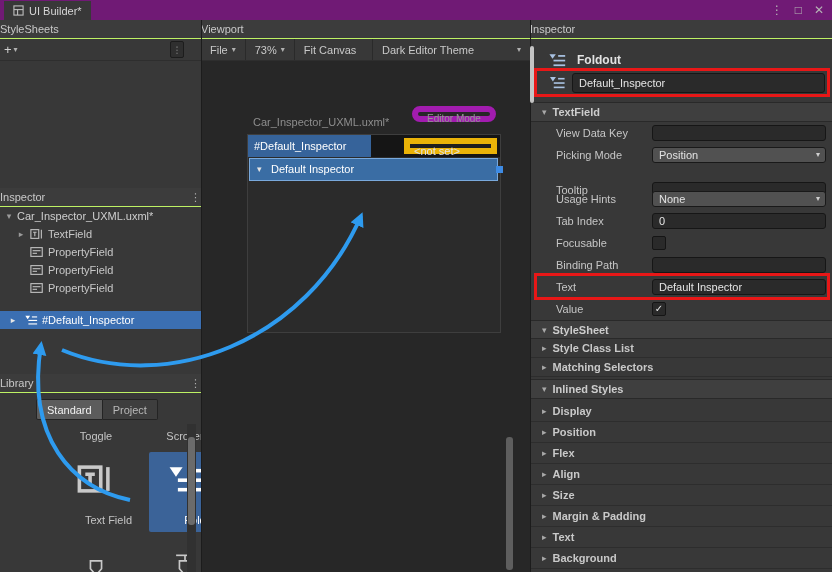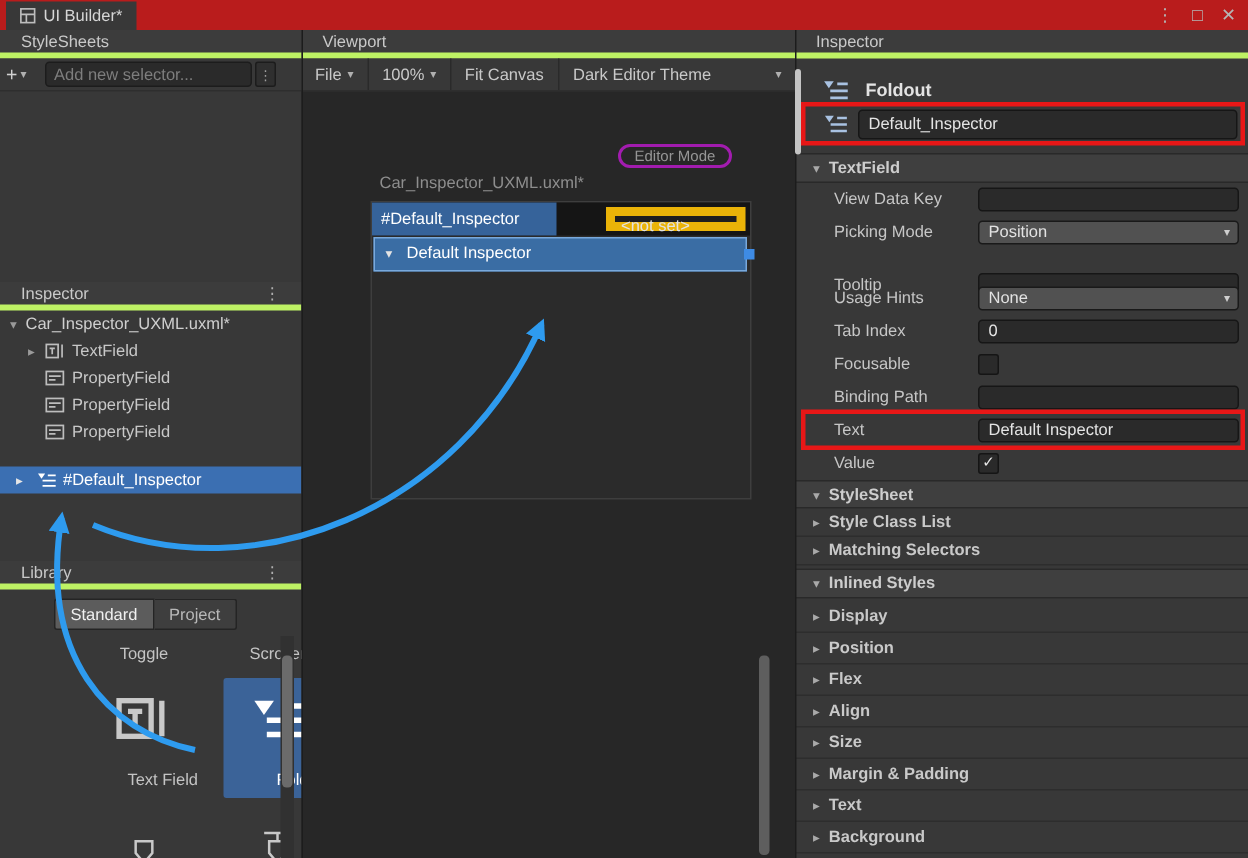--- a/index.html
+++ b/index.html
@@ -4,30 +4,30 @@
 <style>
   * { box-sizing: border-box; margin: 0; padding: 0; }
   html, body { width: 832px; height: 572px; }
   body {
     position: relative; background: #383838; overflow: hidden;
     font-family: "Liberation Sans", sans-serif; font-size: 11px; color: #C8C8C8;
   }
   .abs { position: absolute; }
 
   
-  .titlebar { left:0; top:0; width:832px; height:20px; background:#b91c1c; }
+  .titlebar { left:0; top:0; width:832px; height:20px; background:#701a75; }
   .tab { position:absolute; left:4px; top:1px; height:19px; background:#383838;
          display:flex; align-items:center; gap:5px; padding:0 9px; color:#D6D6D6; }
   .tabicon svg { width:11px; height:11px; stroke:#BDBDBD; fill:none; stroke-width:1.2; display:block; }
   .wctrls { position:absolute; right:8px; top:0; height:20px; display:flex; gap:12px;
             align-items:center; color:#B5B5B5; font-size:12px; }
 
   
-  .hdr { position:absolute; height:19px; background:#3C3C3C; border-bottom:4px solid #bef264;
-         display:flex; align-items:center; padding:0 14px; color:#C9C9C9; }
+  .hdr { position:absolute; height:19px; background:#3C3C3C; border-bottom:1px solid #bef264;
+         display:flex; align-items:center; padding:0 0; color:#C9C9C9; }
   .hdr .hkebab { margin-left:auto; color:#AFAFAF; }
   .vline { position:absolute; width:1px; background:#1C1C1C; top:20px; bottom:0; z-index:5; }
 
   
   .ss-toolbar { left:0; top:39px; width:201px; height:22px; background:#383838; border-bottom:1px solid #2E2E2E; }
   .addbtn { position:absolute; left:4px; top:3px; display:flex; align-items:center; gap:2px;
             color:#D0D0D0; font-size:13px; }
   .mini-caret { font-size:8px; color:#B0B0B0; }
   .sel-input { position:absolute; left:30px; top:2px; width:138px; height:17px;
                background:#2A2A2A; border:1px solid #1C1C1C; border-radius:3px;
@@ -69,21 +69,21 @@
   .lib-sb-track { position:absolute; left:187px; top:424px; width:9px; height:148px; background:#313131; }
   .lib-sb-thumb { position:absolute; left:188px; top:437px; width:7px; height:88px; background:#6B6B6B; border-radius:3px; }
 
   
   .vp-toolbar { left:201px; top:39px; width:329px; height:22px; background:#383838;
                 border-bottom:1px solid #2E2E2E; display:flex; align-items:center; }
   .vtb { display:flex; align-items:center; gap:4px; padding:0 9px; height:100%; color:#C9C9C9; }
   .vsep { width:1px; height:100%; background:#2A2A2A; }
   .vp-area { left:201px; top:61px; width:329px; height:511px; background:#272727; }
   .canvas-title { position:absolute; left:253px; top:116px; color:#8E8E8E; white-space:nowrap; }
-  .badge { position:absolute; left:412px; top:96px; height:16px; border:2px solid #a21caf;
+  .badge { position:absolute; left:412px; top:106px; height:16px; border:6px solid #a21caf;
            border-radius:8px; color:#969696; font-size:10px; line-height:14px; padding:0 9px; }
   .canvas { position:absolute; left:248px; top:135px; width:252px; height:197px; background:#2B2B2B;
             box-shadow:0 0 0 1px #3E3E3E; }
   .cv-header { position:absolute; left:0; top:0; width:100%; height:22px; background:#151515; }
   .cv-name { position:absolute; left:0; top:0; width:123px; height:22px; background:#36639A;
              color:#FFFFFF; line-height:22px; padding-left:6px; white-space:nowrap; overflow:hidden; }
   .cv-notset { position:absolute; right:3px; top:3px; width:93px; height:16px; background:#1E1E1E;
                border:6px solid #eab308; color:#E3E3E3; line-height:14px; padding:0 4px; }
   .cv-foldout { position:absolute; left:1px; top:23px; width:249px; height:23px; background:#3A6DA4;
                 border:1px solid #79A9DC; }
@@ -154,21 +154,20 @@
 <div class="vline" style="left:530px"></div>
 
 <div class="hdr" style="left:0;top:20px;width:201px">
   <span>StyleSheets</span>
 </div>
 <div class="abs ss-toolbar">
   <div class="addbtn">
     <span>+</span>
     <span class="mini-caret">▾</span>
   </div>
-  <input class="sel-input" placeholder="Add new selector..." style="">
   <div class="sel-menu">
     <span>⋮</span>
   </div>
 </div>
 
 <div class="hdr" style="left:0;top:188px;width:201px">
   <span>Inspector</span>
   <span class="hkebab">⋮</span>
 </div>
 
@@ -298,21 +297,21 @@
   <span>Viewport</span>
 </div>
 
 <div class="abs vp-toolbar">
   <div class="vtb">
     <span>File</span>
     <span class="mini-caret">▾</span>
   </div>
   <div class="vsep"></div>
   <div class="vtb">
-    <span>100%</span>
+    <span>73%</span>
     <span class="mini-caret">▾</span>
   </div>
   <div class="vsep"></div>
   <div class="vtb">
     <span>Fit Canvas</span>
   </div>
   <div class="vsep" style="margin-left:auto"></div>
   <div class="vtb" style="width:157px;justify-content:space-between">
     <span>Dark Editor Theme</span>
     <span class="mini-caret">▾</span>

